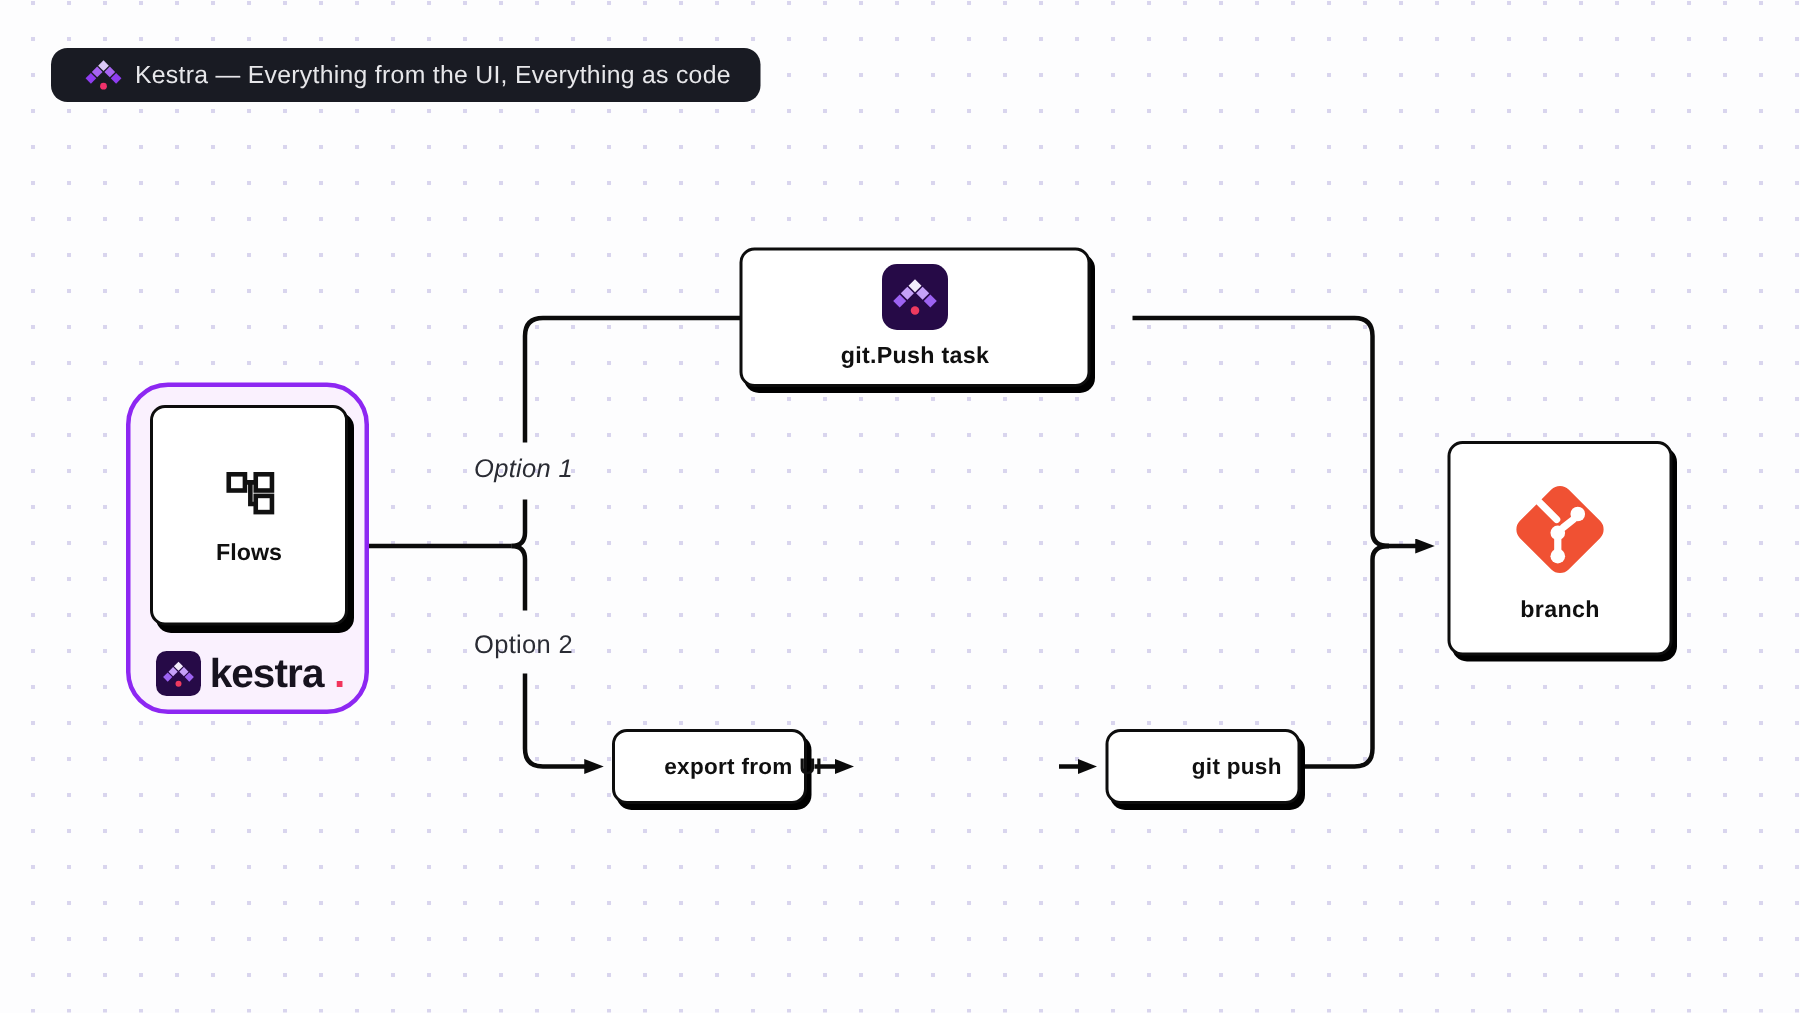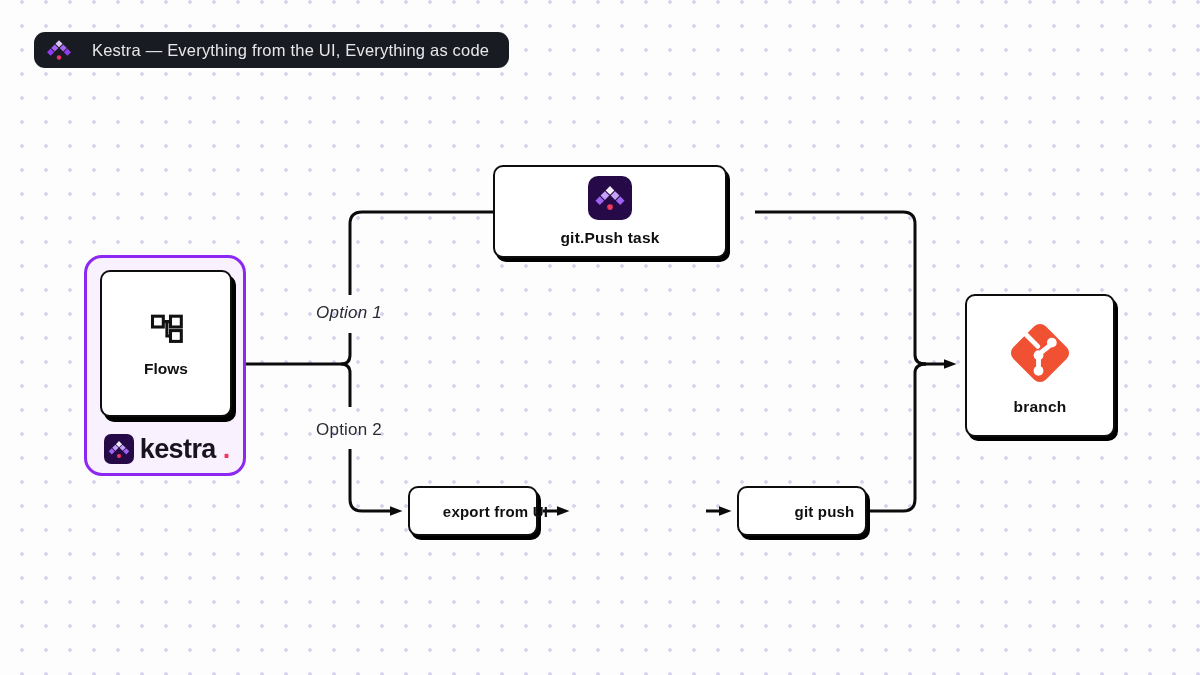--- a/index.html
+++ b/index.html
@@ -26,22 +26,22 @@
     background-position:10px 14px;
   }
   svg.connectors{position:absolute;left:0;top:0;width:1200px;height:675px;z-index:1;}
   svg.connectors path{fill:none;stroke:var(--line-color,#0B0B0B);stroke-width:3;}
 
   
   .badge{
     position:absolute;left:34px;top:32px;height:36px;z-index:2;
     background:var(--badge-bg,#191B23);
     border-radius:11px;
-    display:flex;align-items:center;gap:19px;
-    padding:0 20px 0 11px;
+    display:flex;align-items:center;gap:7px;
+    padding:0 20px 0 21px;
   }
   .badge .label{
     color:#e7e7ea;font-size:16.5px;font-weight:500;letter-spacing:.2px;white-space:nowrap;
   }
 
   
   .node{
     position:absolute;z-index:2;
     background:#ffffff;
     border:2.5px solid #0d0d0d;
@@ -49,21 +49,21 @@
     box-shadow:3px 4px 0 #000;
     display:flex;flex-direction:column;align-items:center;justify-content:center;
   }
   .node .nlabel{font-weight:700;color:#101010;font-size:15.5px;letter-spacing:.2px;white-space:nowrap;}
 
   
   .flows-group{
     position:absolute;left:84px;top:255px;width:162px;height:221px;z-index:2;
     background:var(--kestra-purple-bg,#FAF1FE);
     border:3px solid var(--kestra-purple,#8D27F2);
-    border-radius:18px;
+    border-radius:28px;
   }
   .flows-card{
     position:absolute;left:13px;top:12px;width:132px;height:147px;
     background:#fff;border:2.5px solid #0d0d0d;border-radius:10px;
     box-shadow:4px 5px 0 #000;
     display:flex;flex-direction:column;align-items:center;justify-content:center;gap:15px;
   }
   .flows-card .nlabel{font-weight:700;color:#101010;font-size:15.5px;}
   .kestra-brand{
     position:absolute;left:4px;right:0;top:168px;height:46px;

